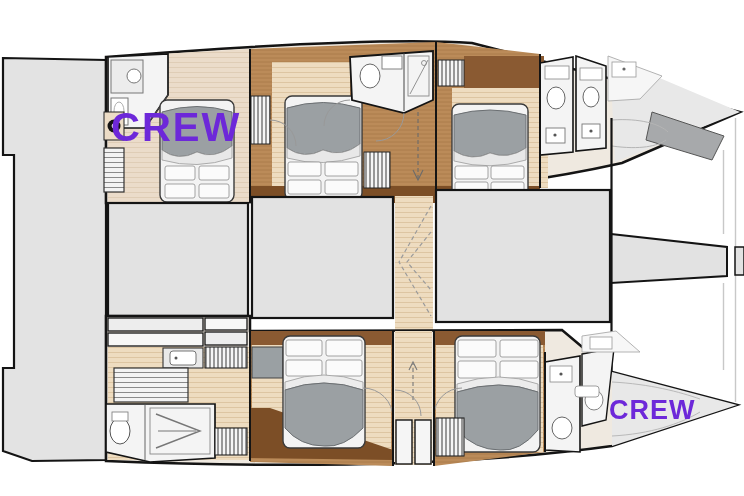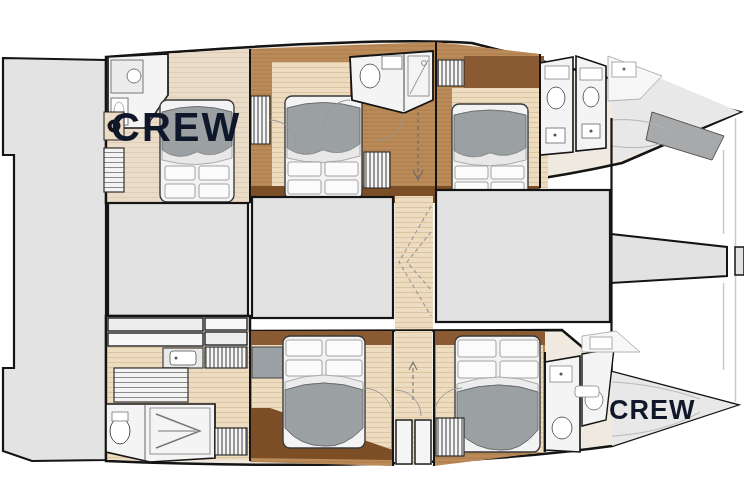--- a/index.html
+++ b/index.html
@@ -1,19 +1,19 @@
 <!DOCTYPE html>
 <html><head>
 <meta charset="utf-8">
 <style>
   html,body{margin:0;padding:0;background:#ffffff;}
   .stage{position:relative;width:744px;height:496px;background:#ffffff;overflow:hidden;
          font-family:"Liberation Sans",sans-serif;}
   .stage svg{position:absolute;left:0;top:0;}
-  .crew-label{position:absolute;font-weight:bold;color:#0f172a;line-height:1;
+  .crew-label{position:absolute;font-weight:bold;color:#6d28d9;line-height:1;
               font-family:"Liberation Sans",sans-serif;}
   .crew-label.port{left:111px;top:107px;font-size:40px;letter-spacing:2px;}
   .crew-label.stbd{left:609px;top:397px;font-size:27px;letter-spacing:1px;}
 </style>
 </head>
 <body>
 
 <div class="stage">
 <svg width="744" height="496" viewBox="0 0 744 496">
   <defs>

